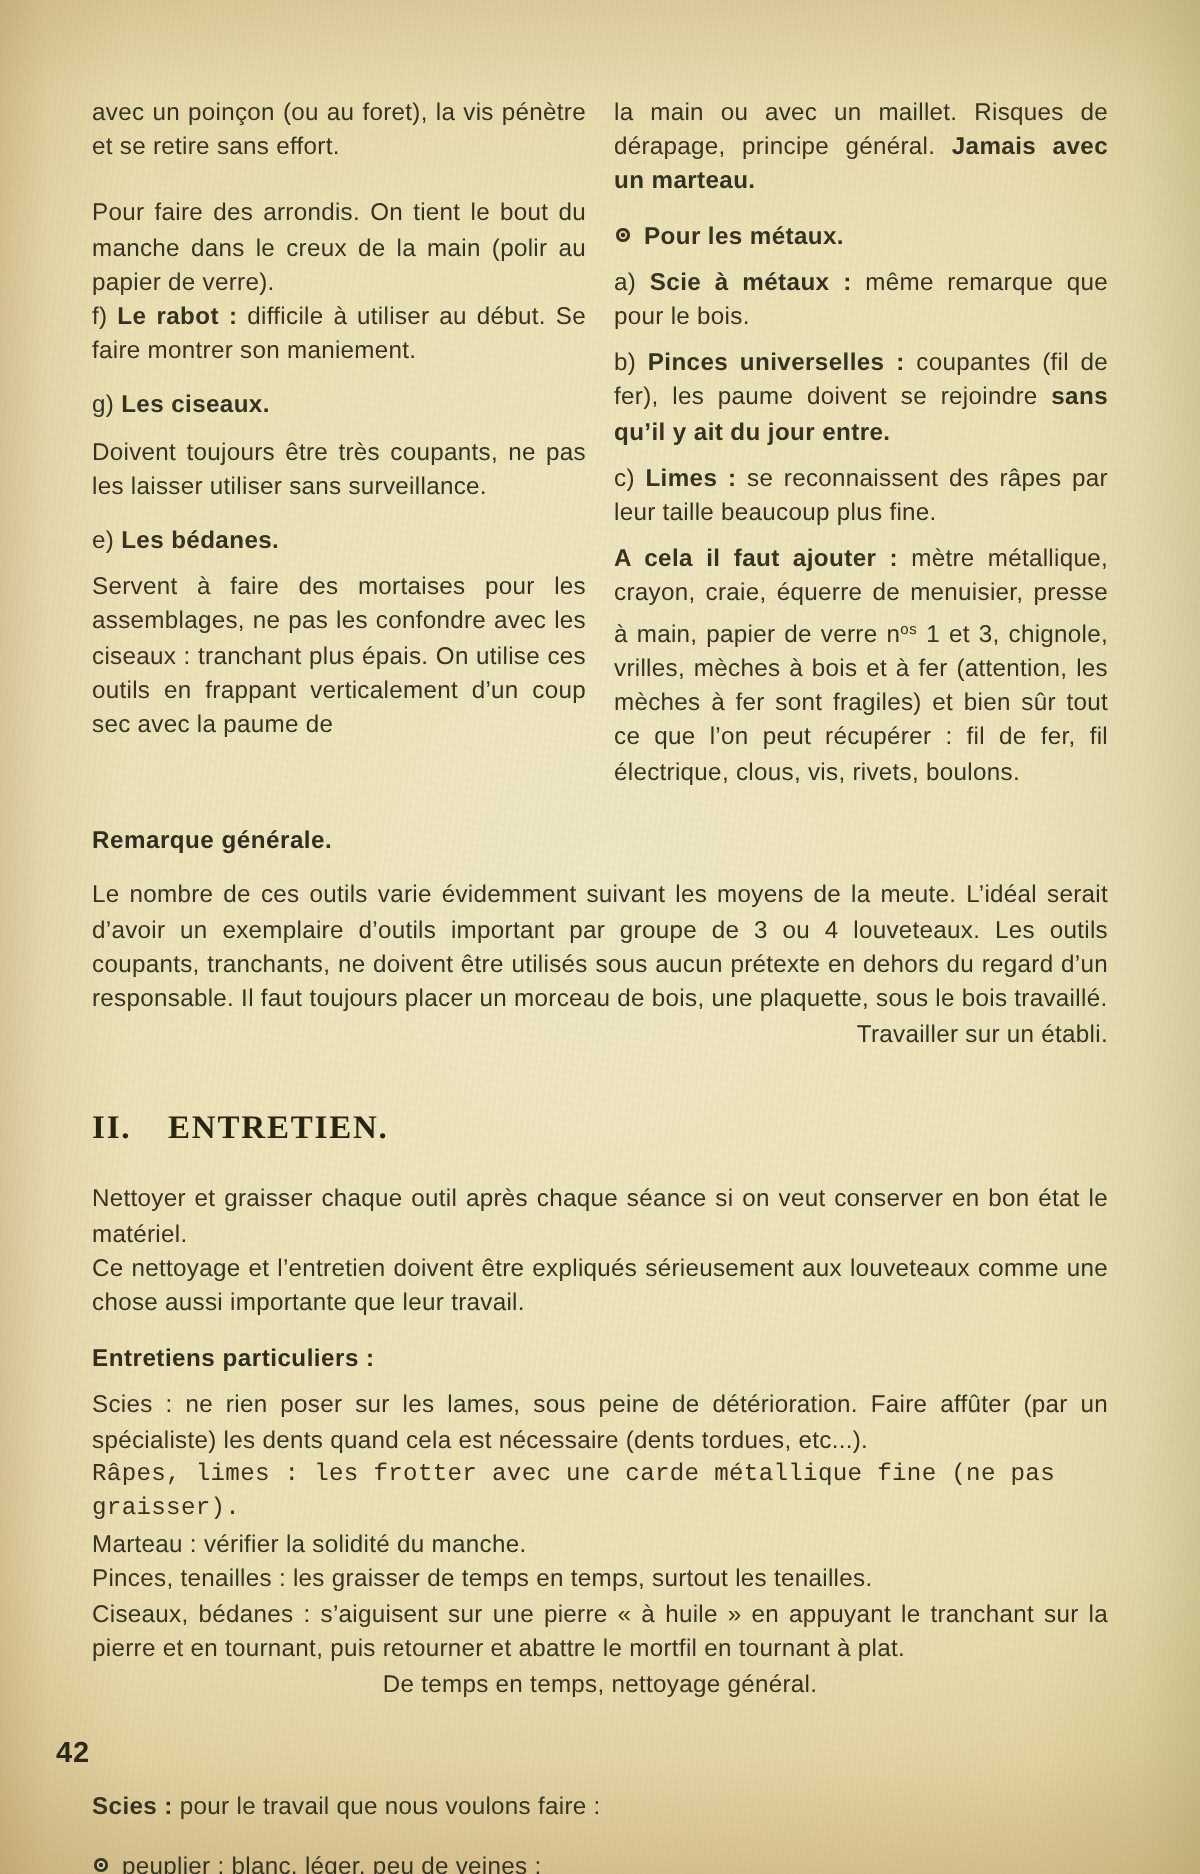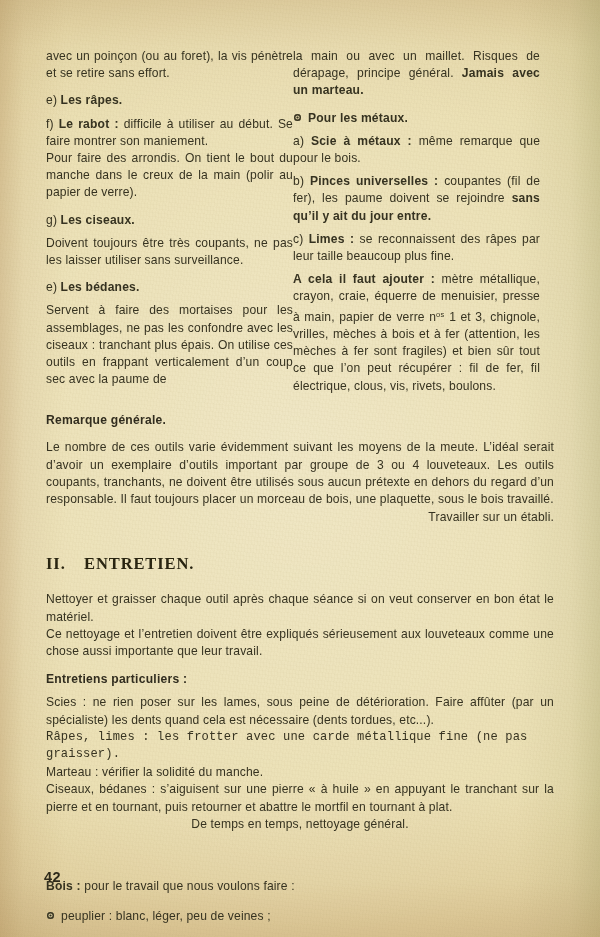--- a/index.html
+++ b/index.html
@@ -74,21 +74,21 @@
   #content {
     position: absolute;
     left: 46px;
     top: 48px;
     width: 508px;
     color: #2e2a1d;
   }
 
   .cols {
     display: flex;
-    gap: 0;
+    gap: 14px;
   }
   .col {
     width: 247px;
   }
 
   p {
     margin: 0;
     font-size: 12.1px;
     line-height: 17.2px;
     text-align: justify;
@@ -149,21 +149,21 @@
   .subhead {
     font-size: 12.1px;
     font-weight: bold;
     letter-spacing: 0.25px;
     color: #2e2a1d;
   }
 
   
   #folio {
     position: absolute;
-    left: 44px;
+    left: 28px;
     top: 869px;
     font-family: "Liberation Sans", sans-serif;
     font-weight: bold;
     font-size: 14.5px;
     color: #2b2718;
     letter-spacing: 0.4px;
   }
 
   
   #ink-soften {
@@ -182,27 +182,26 @@
   <div id="content">
 
     <div class="cols">
 
       <div class="col">
 
         <p>avec un poinçon (ou au foret), la vis pénètre et se retire sans effort.</p>
 
         <div class="gap"></div>
 
-        <p><span>e)</span>&nbsp;<b>Les râpes.</b></p>
-
-        <div class="gap-sm"></div>
+
+        <div class="gap-sm"></div>
+
+        <p>Pour faire des arrondis. On tient le bout du manche dans le creux de la main (polir au papier de verre).</p>
 
         <p><span>f)</span>&nbsp;<b>Le rabot :</b> <span>difficile à utiliser au début. Se faire montrer son maniement.</span></p>
-
-        <p>Pour faire des arrondis. On tient le bout du manche dans le creux de la main (polir au papier de verre).</p>
 
         <div class="gap"></div>
 
         <p><span>g)</span>&nbsp;<b>Les ciseaux.</b></p>
 
         <div class="gap-sm"></div>
 
         <p>Doivent toujours être très coupants, ne pas les laisser utiliser sans surveillance.</p>
 
         <div class="gap"></div>
@@ -266,30 +265,31 @@
 
       <div class="gap"></div>
 
       <p class="subhead">Entretiens particuliers :</p>
 
       <div class="gap-sm"></div>
 
       <p class="lead">Scies : ne rien poser sur les lames, sous peine de détérioration. Faire affûter (par un spécialiste) les dents quand cela est nécessaire (dents tordues, etc...).</p>
       <p style="text-align:left;font-family:Liberation Mono, monospace;">Râpes, limes : les frotter avec une carde métallique fine (ne pas graisser).</p>
       <p style="text-align:left;">Marteau : vérifier la solidité du manche.</p>
+      <p style="text-align:left;">Pinces, tenailles : les graisser de temps en temps, surtout les tenailles.</p>
       <p class="lead">Ciseaux, bédanes : s’aiguisent sur une pierre « à huile » en appuyant le tranchant sur la pierre et en tournant, puis retourner et abattre le mortfil en tournant à plat.</p>
       <p style="text-align:center;">De temps en temps, nettoyage général.</p>
     </div>
 
     <div style="height:28px;"></div>
 
 
     <div style="height:16px;"></div>
 
-    <p style="text-align:left;"><b>Bois :</b> <span>pour le travail que nous voulons faire :</span></p>
+    <p style="text-align:left;"><b>Scies :</b> <span>pour le travail que nous voulons faire :</span></p>
 
     <div style="height:13px;"></div>
 
     <p class="bullet-line"><span class="disc"></span><span>peuplier : blanc, léger, peu de veines ;</span></p>
 
   </div>
 
   <div id="folio">42</div>
 
   <div id="grain"></div>

